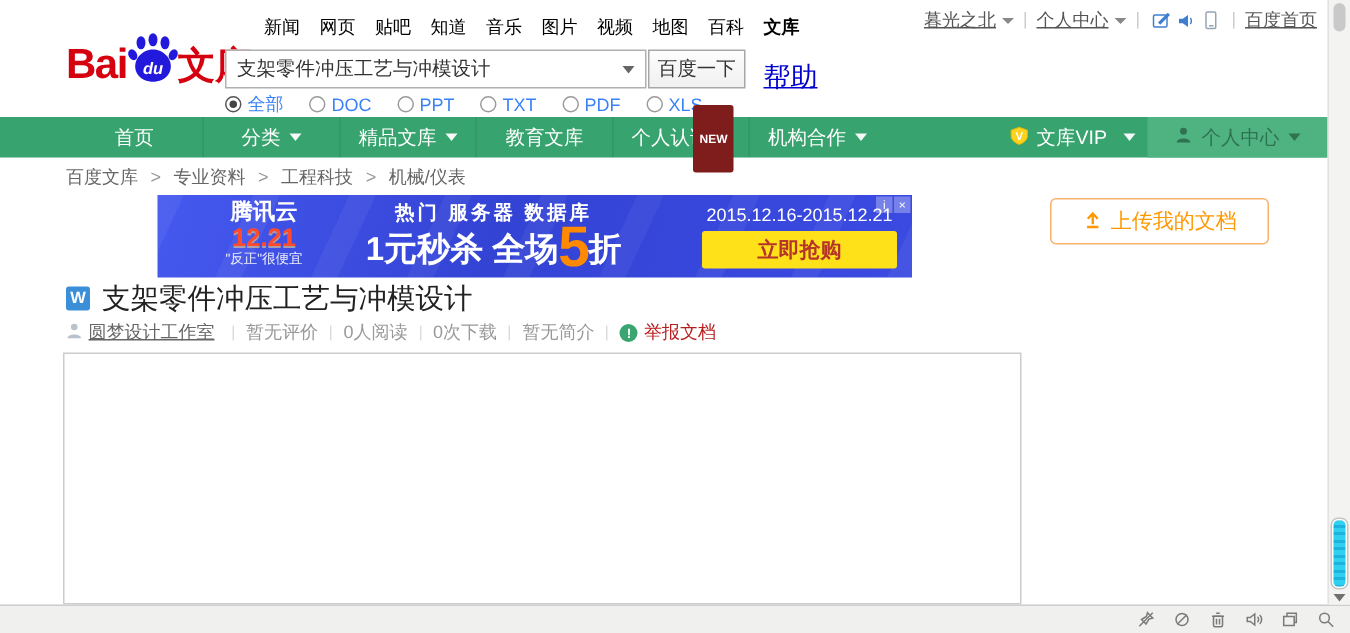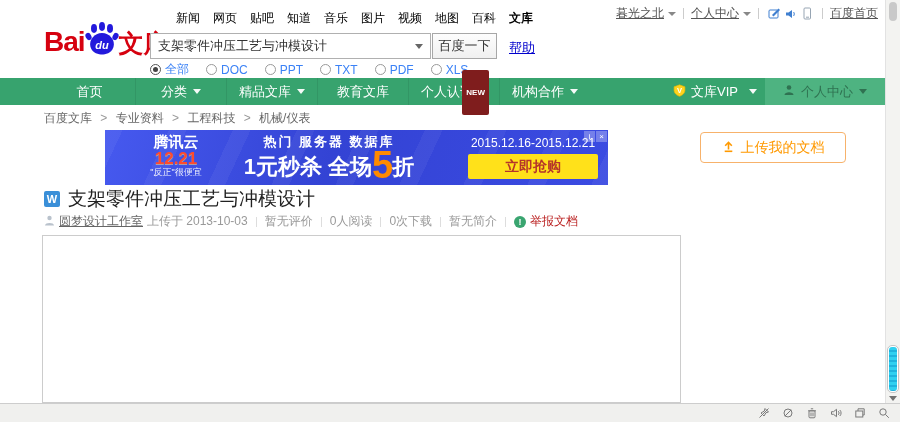--- a/index.html
+++ b/index.html
@@ -20,21 +20,21 @@
   
   .logo { position:absolute; left:44px; top:20px; display:flex; align-items:flex-end; cursor:pointer; }
   .logo-bai { font-size:28px; font-weight:bold; color:#d6010f; letter-spacing:-1px; line-height:36px; }
   .logo-paw { margin:0 -1px; }
   .logo-product { font-size:25px; font-weight:bold; color:#d6010f; line-height:34px; }
 
   
   .search-input { position:absolute; left:150px; top:33px; width:281px; height:26px; border:1px solid #b0b0b0; font-size:13px; color:#333; padding:0 22px 0 7px; outline:none; font-family:inherit; }
   .in-caret { position:absolute; left:415px; top:44px; width:0; height:0; border-left:4px solid transparent; border-right:4px solid transparent; border-top:5px solid #666; cursor:pointer; }
   .search-btn { position:absolute; left:432px; top:33px; width:65px; height:26px; background:linear-gradient(#fdfdfd,#f0f0f0); border:1px solid #a7a7a7; font-size:13px; color:#333; cursor:pointer; font-family:inherit; }
-  .help-link { position:absolute; left:509px; top:39px; font-size:13px; color:#0000cc; text-decoration:underline; cursor:pointer; }
+  .help-link { position:absolute; left:509px; top:39px; font-size:18px; color:#0000cc; text-decoration:underline; cursor:pointer; }
   .filter-row { position:absolute; left:150px; top:61px; display:flex; gap:17px; font-size:12px; color:#3b82f6; }
   .filter { display:flex; align-items:center; cursor:pointer; }
   .radio { width:11px; height:11px; border:1px solid #9a9a9a; border-radius:50%; background:#fff; margin-right:4px; position:relative; }
   .radio.checked { border-color:#555; }
   .radio.checked::after { content:""; position:absolute; left:2px; top:2px; width:5px; height:5px; border-radius:50%; background:#444; }
 
   
   .green-nav { position:absolute; left:0; top:78px; width:100%; height:27px; background:#37a36e; }
   .nav-items { position:absolute; left:44px; top:0; height:27px; display:flex; }
   .nav-item { position:relative; width:91px; height:27px; display:flex; align-items:center; justify-content:center; color:#fff; font-size:13px; cursor:pointer; border-left:1px solid rgba(0,0,0,0.08); }
@@ -288,21 +288,20 @@
   </div>
 
   <div class="doc-meta">
     <span>
       <svg width="11" height="11" viewBox="0 0 11 11">
           <circle cx="5.5" cy="3" r="2.2" fill="#b9c2cc"></circle>
           <path d="M1 10.5c0-3.3 9-3.3 9 0z" fill="#b9c2cc"></path>
         </svg>
     </span>
     <a class="uploader">圆梦设计工作室</a>
-    <span>上传于 2013-10-03</span>
     <span class="vsep"></span>
     <span>暂无评价</span>
     <span class="vsep"></span>
     <span>0人阅读</span>
     <span class="vsep"></span>
     <span>0次下载</span>
     <span class="vsep"></span>
     <span>暂无简介</span>
     <span class="vsep"></span>
     <span class="report-ic">!</span>

